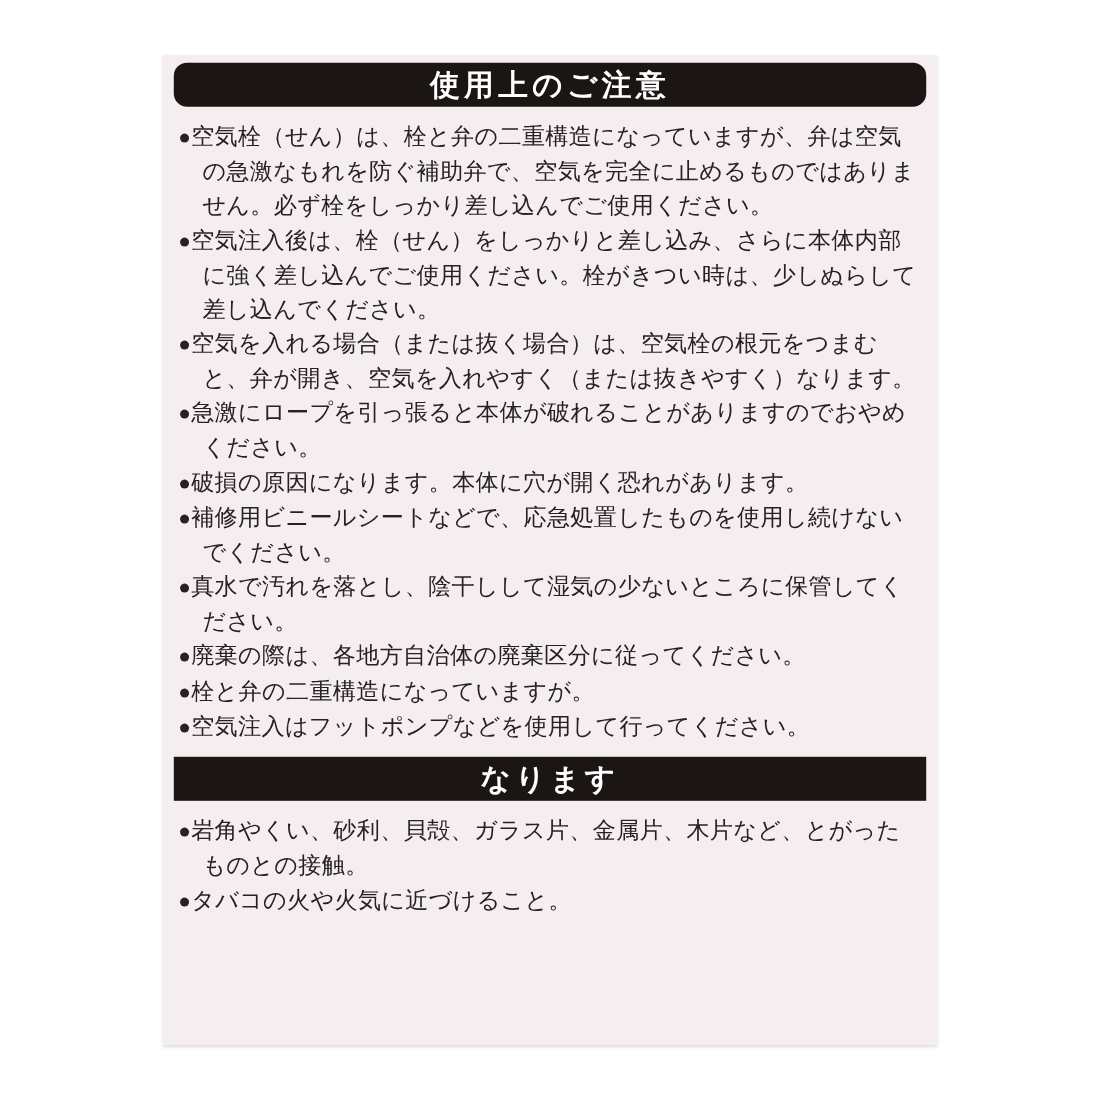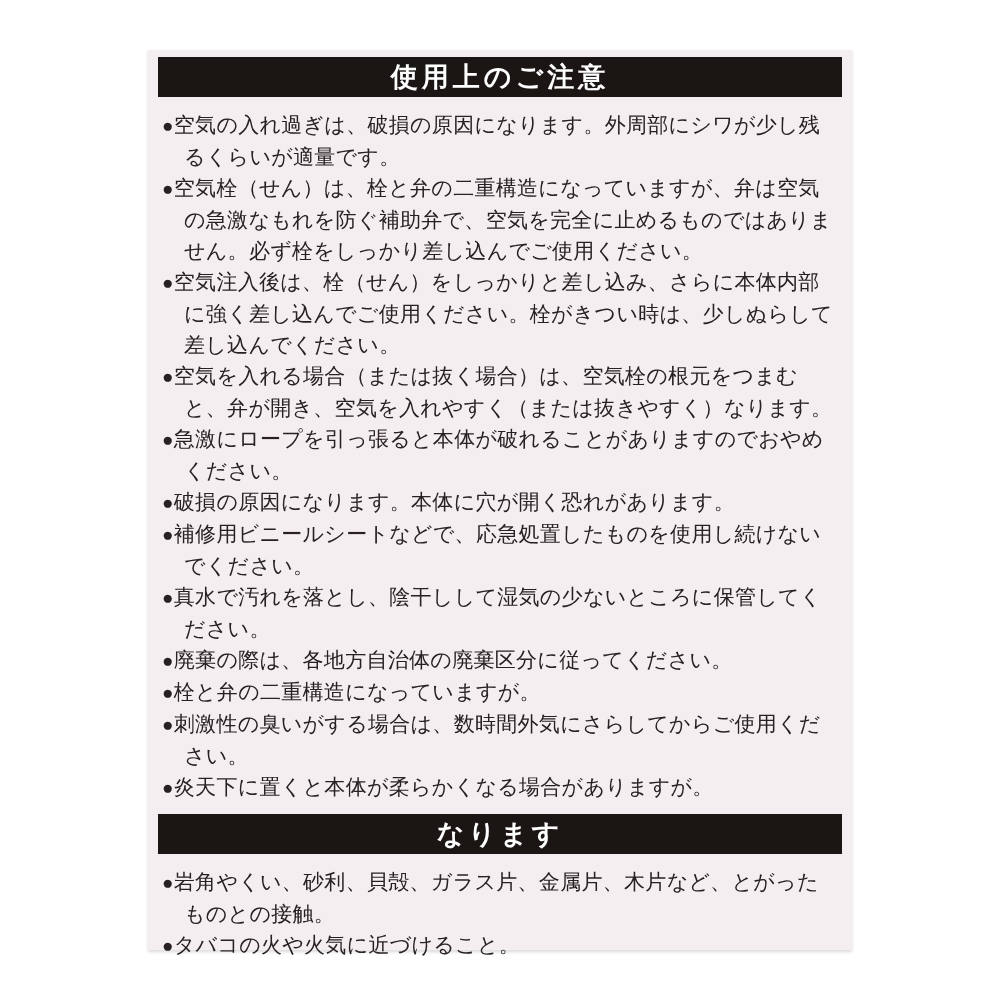--- a/index.html
+++ b/index.html
@@ -26,21 +26,21 @@
     box-shadow:0 2px 3px rgba(120,110,115,0.25);
   }
   .section-header-bar{
     height:40px;
     margin:0 10px;
     background:var(--bar);
     display:flex;
     align-items:center;
     justify-content:center;
   }
-  .section-usage .section-header-bar{margin-top:7px;}
+  .section-usage .section-header-bar{margin-top:7px;border-radius:12px;}
   .section-prohibited{margin-top:11px;}
   .section-title{
     color:var(--bar-text);
     font-size:27px;
     font-weight:bold;
     letter-spacing:4px;
     line-height:1;
     margin:0;
   }
   .item-list{
@@ -64,44 +64,42 @@
 </head>
 <body>
 
 <div class="paper">
 
   <section class="section-usage">
     <header class="section-header-bar">
       <h1 class="section-title">使用上のご注意</h1>
     </header>
     <div class="item-list">
-  <p class="item"><span class="bullet">●</span><span class="item-text">空気の入れ過ぎは、破損の原因になります。外周部にシワが少し残るくらいが適量です。</span></p>
 
 
   <p class="item"><span class="bullet">●</span><span class="item-text">空気栓（せん）は、栓と弁の二重構造になっていますが、弁は空気の急激なもれを防ぐ補助弁で、空気を完全に止めるものではありません。必ず栓をしっかり差し込んでご使用ください。</span></p>
 
   <p class="item"><span class="bullet">●</span><span class="item-text">空気注入後は、栓（せん）をしっかりと差し込み、さらに本体内部に強く差し込んでご使用ください。栓がきつい時は、少しぬらして差し込んでください。</span></p>
 
   <p class="item"><span class="bullet">●</span><span class="item-text">空気を入れる場合（または抜く場合）は、空気栓の根元をつまむと、弁が開き、空気を入れやすく（または抜きやすく）なります。</span></p>
 
   <p class="item"><span class="bullet">●</span><span class="item-text">急激にロープを引っ張ると本体が破れることがありますのでおやめください。</span></p>
 
   <p class="item"><span class="bullet">●</span><span class="item-text">破損の原因になります。本体に穴が開く恐れがあります。</span></p>
 
   <p class="item"><span class="bullet">●</span><span class="item-text">補修用ビニールシートなどで、応急処置したものを使用し続けないでください。</span></p>
 
   <p class="item"><span class="bullet">●</span><span class="item-text">真水で汚れを落とし、陰干しして湿気の少ないところに保管してください。</span></p>
 
   <p class="item"><span class="bullet">●</span><span class="item-text">廃棄の際は、各地方自治体の廃棄区分に従ってください。</span></p>
 
   <p class="item"><span class="bullet">●</span><span class="item-text">栓と弁の二重構造になっていますが。</span></p>
 
-  <p class="item"><span class="bullet">●</span><span class="item-text">刺激性の臭いがする場合は、数時間外気にさらしてからご使用ください。</span></p>
 
-  <p class="item"><span class="bullet">●</span><span class="item-text">炎天下に置くと本体が柔らかくなる場合がありますが。</span></p>
+  <p class="item"><span class="bullet">●</span><span class="item-text">空気注入はフットポンプなどを使用して行ってください。</span></p>
 </div>
   </section>
 
   <section class="section-prohibited">
     <header class="section-header-bar">
       <h1 class="section-title">なります</h1>
     </header>
     <div class="item-list">
   <p class="item"><span class="bullet">●</span><span class="item-text">岩角やくい、砂利、貝殻、ガラス片、金属片、木片など、とがったものとの接触。</span></p>
 

